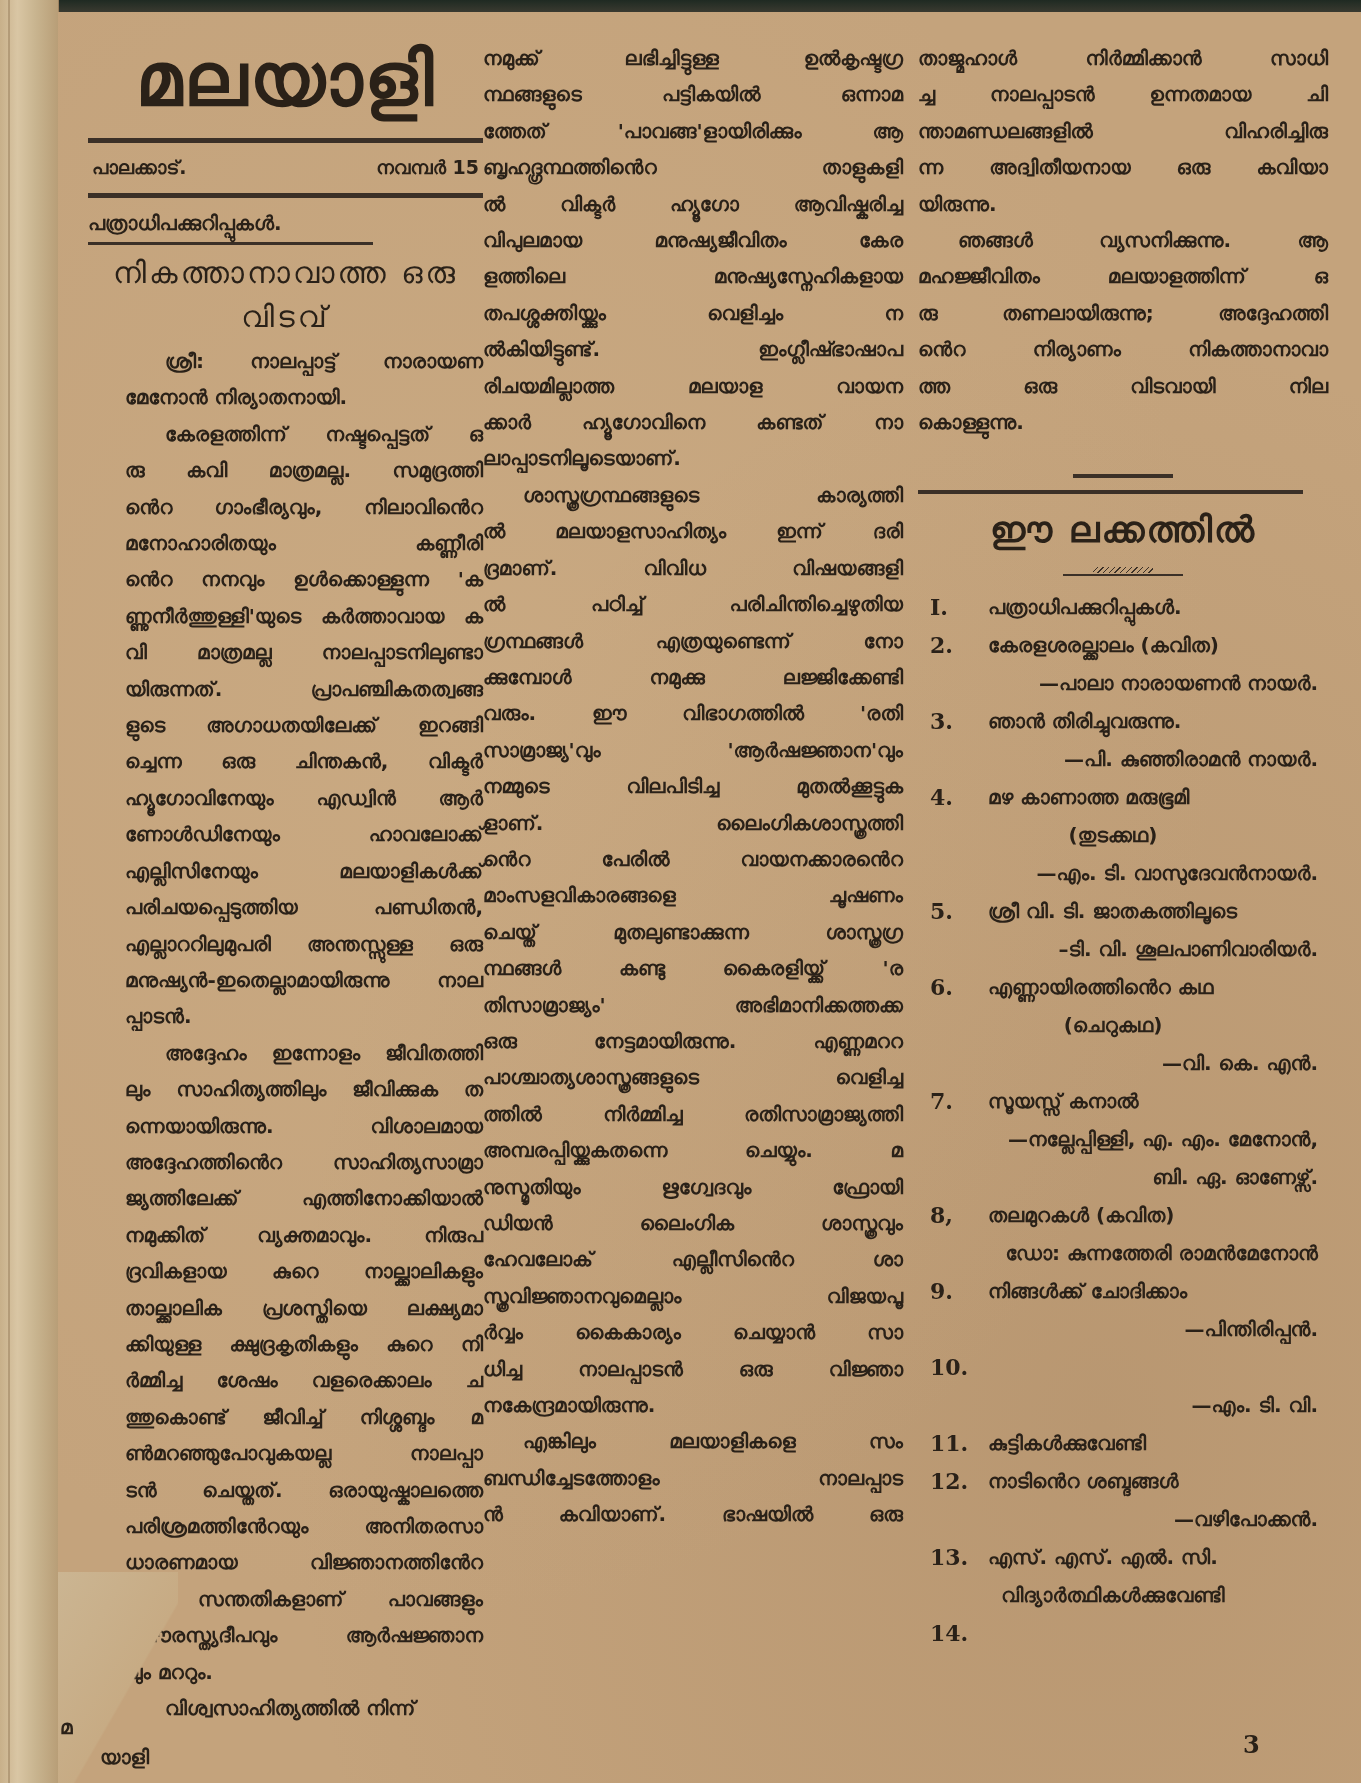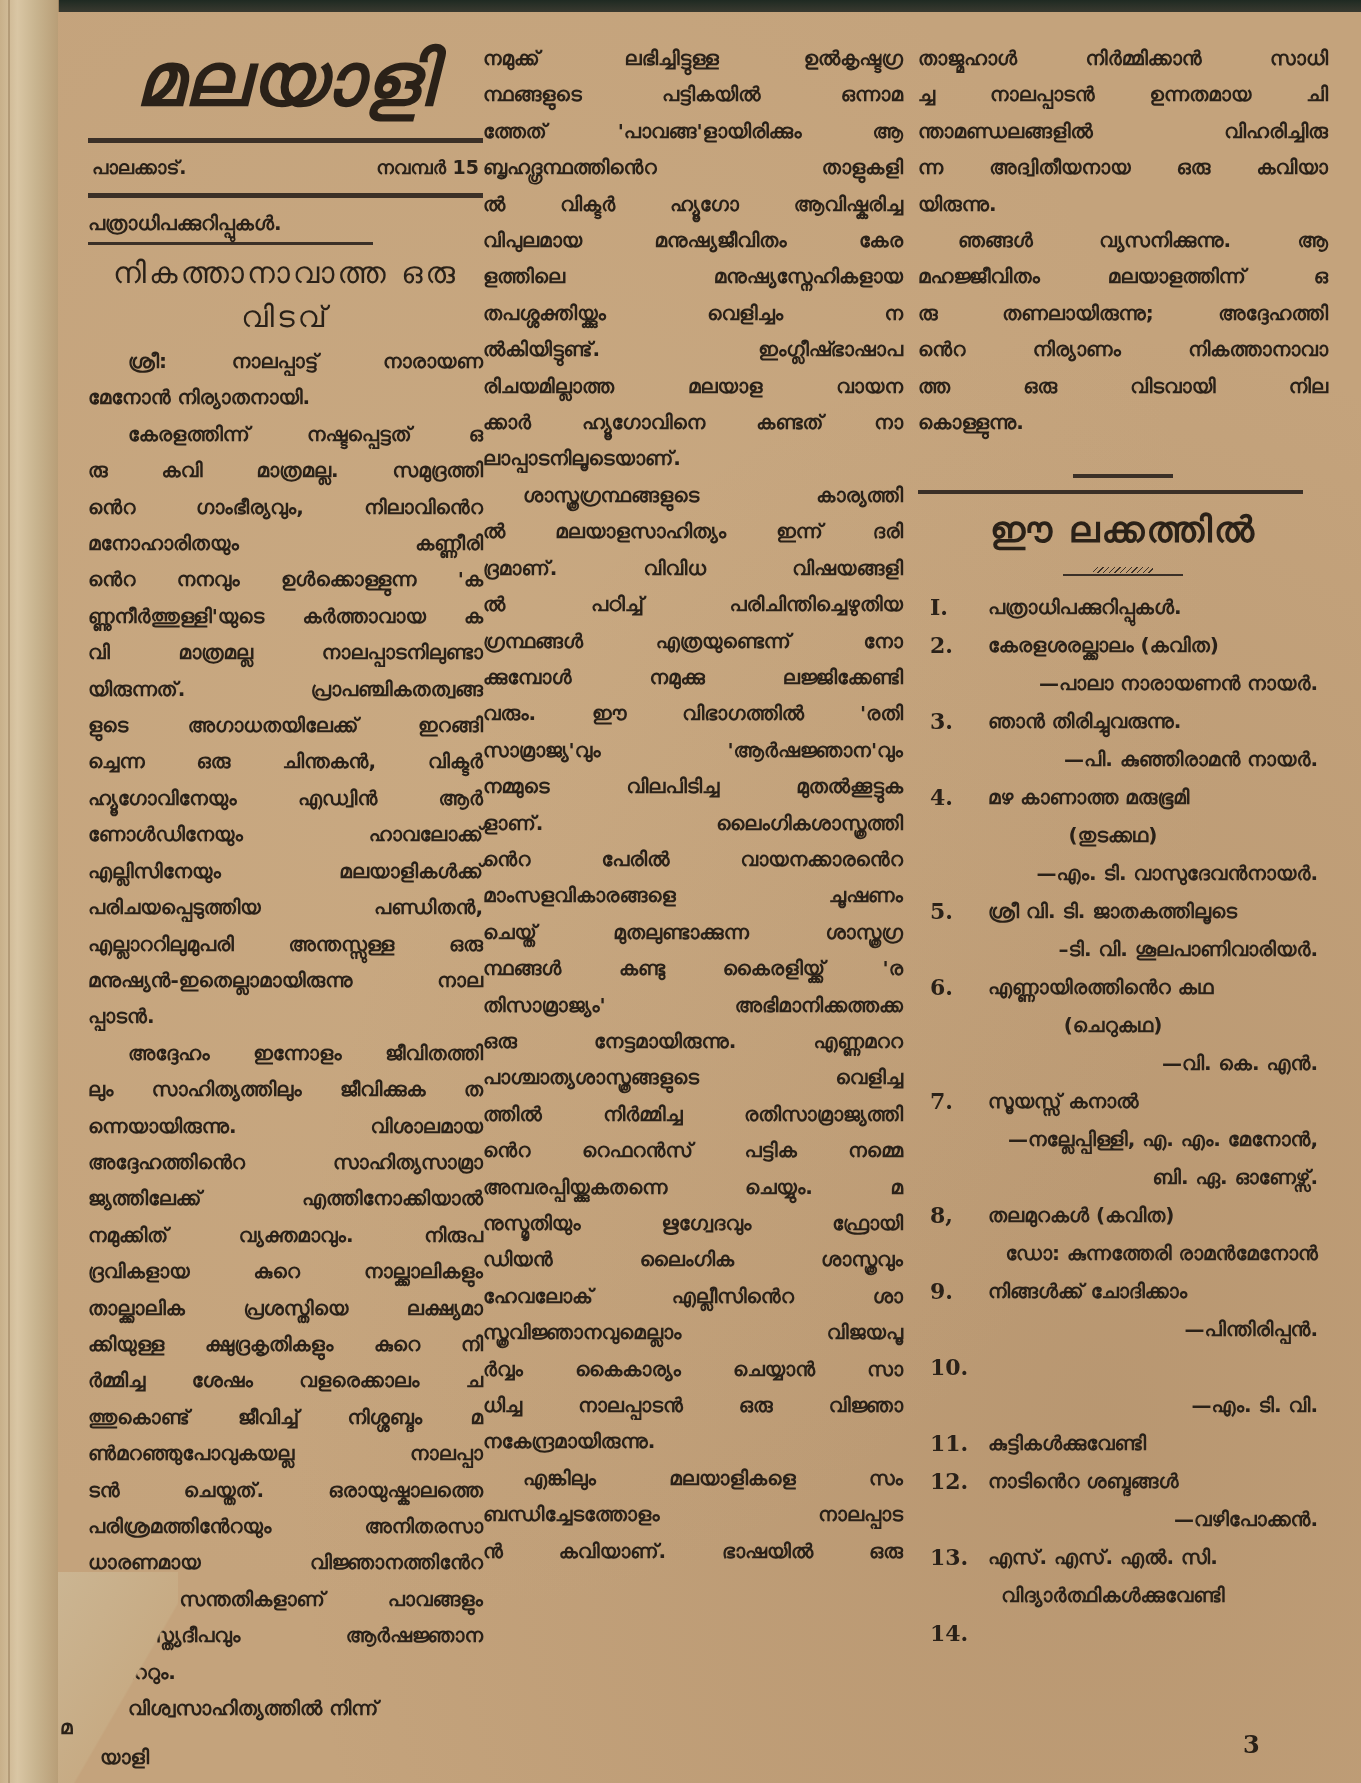--- a/index.html
+++ b/index.html
@@ -35,21 +35,21 @@
       text-align: justify;
     }
     .col .line { display: block; white-space: nowrap; text-align: justify; text-align-last: justify; }
     .col .line.last { text-align-last: left; }
     .col .line.indent { padding-left: 40px; }
 
     
     #col1 { left: 30px; width: 395px; }
     .masthead {
       font-size: 74px; font-weight: bold; text-align: center; line-height: 90px;
-      margin-top: 22px; letter-spacing: 2px; font-style: italic;
+      margin-top: 22px; letter-spacing: 2px;
     }
     .rule { height: 5px; background: #3b3027; margin: 0; }
     .dateline {
       display: flex; justify-content: space-between; font-size: 19px; line-height: 40px;
       padding: 4px 4px 0 4px;
       gap: 46px;
     }
     .section-label { font-size: 20px; line-height: 34px; margin: 8px 0 2px 0; }
     .section-label-underline { width: 285px; height: 3px; background: #3b3027; margin-bottom: 6px; }
     .article-title {
@@ -108,21 +108,21 @@
       <span>പാലക്കാട്.</span>
       <span>നവമ്പർ 15</span>
     </div>
     <div class="rule" style="margin-top:6px;"></div>
     <div class="section-label">പത്രാധിപക്കുറിപ്പുകൾ.</div>
     <div class="section-label-underline"></div>
     <div class="article-title">
       <div>നികത്താനാവാത്ത ഒരു</div>
       <div>വിടവ്</div>
     </div>
-    <div id="col1-body" style="margin-top:4px;">
+    <div id="col1-body" style="margin-top:4px;margin-left:37px;">
         <span class="line indent">ശ്രീ: നാലപ്പാട്ട് നാരായണ</span>
         <span class="line last">മേനോൻ നിര്യാതനായി.</span>
         <span class="line indent">കേരളത്തിന്ന് നഷ്ടപ്പെട്ടത് ഒ</span>
         <span class="line">രു കവി മാത്രമല്ല. സമുദ്രത്തി</span>
         <span class="line">ൻെറ ഗാംഭീര്യവും, നിലാവിൻെറ</span>
         <span class="line">മനോഹാരിതയും കണ്ണീരി</span>
         <span class="line">ൻെറ നനവും ഉൾക്കൊള്ളുന്ന 'ക</span>
         <span class="line">ണ്ണുനീർത്തുള്ളി'യുടെ കർത്താവായ ക</span>
         <span class="line">വി മാത്രമല്ല നാലപ്പാടനിലുണ്ടാ</span>
         <span class="line">യിരുന്നത്. പ്രാപഞ്ചികതത്വങ്ങ</span>
@@ -182,21 +182,20 @@
         <span class="line">നമ്മുടെ വിലപിടിച്ച മുതൽക്കൂട്ടുക</span>
         <span class="line">ളാണ്. ലൈംഗികശാസ്ത്രത്തി</span>
         <span class="line">ൻെറ പേരിൽ വായനക്കാരൻെറ</span>
         <span class="line">മാംസളവികാരങ്ങളെ ചൂഷണം</span>
         <span class="line">ചെയ്ത് മുതലുണ്ടാക്കുന്ന ശാസ്ത്രഗ്ര</span>
         <span class="line">ന്ഥങ്ങൾ കണ്ടു കൈരളിയ്ക്ക് 'ര</span>
         <span class="line">തിസാമ്രാജ്യം' അഭിമാനിക്കത്തക്ക</span>
         <span class="line">ഒരു നേട്ടമായിരുന്നു. എണ്ണമററ</span>
         <span class="line">പാശ്ചാത്യശാസ്ത്രങ്ങളുടെ വെളിച്ച</span>
         <span class="line">ത്തിൽ നിർമ്മിച്ച രതിസാമ്രാജ്യത്തി</span>
-        <span class="line">ൻെറ റെഫറൻസ് പട്ടിക നമ്മെ</span>
         <span class="line">അമ്പരപ്പിയ്ക്കുകതന്നെ ചെയ്യും. മ</span>
         <span class="line">നുസ്മൃതിയും ഋഗ്വേദവും ഫ്രോയി</span>
         <span class="line">ഡിയൻ ലൈംഗിക ശാസ്ത്രവും</span>
         <span class="line">ഹേവലോക് എല്ലീസിൻെറ ശാ</span>
         <span class="line">സ്ത്രവിജ്ഞാനവുമെല്ലാം വിജയപൂ</span>
         <span class="line">ർവ്വം കൈകാര്യം ചെയ്യാൻ സാ</span>
         <span class="line">ധിച്ച നാലപ്പാടൻ ഒരു വിജ്ഞാ</span>
         <span class="line last">നകേന്ദ്രമായിരുന്നു.</span>
         <span class="line indent">എങ്കിലും മലയാളികളെ സം</span>
         <span class="line">ബന്ധിച്ചേടത്തോളം നാലപ്പാട</span>

